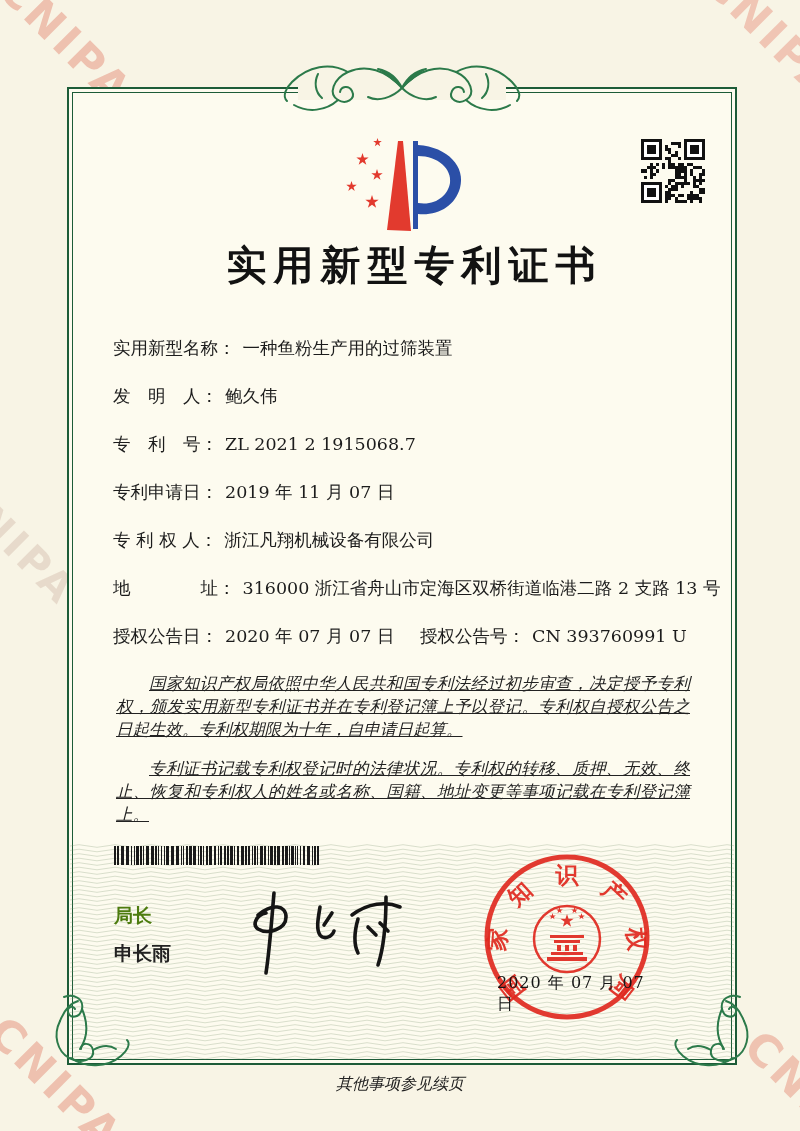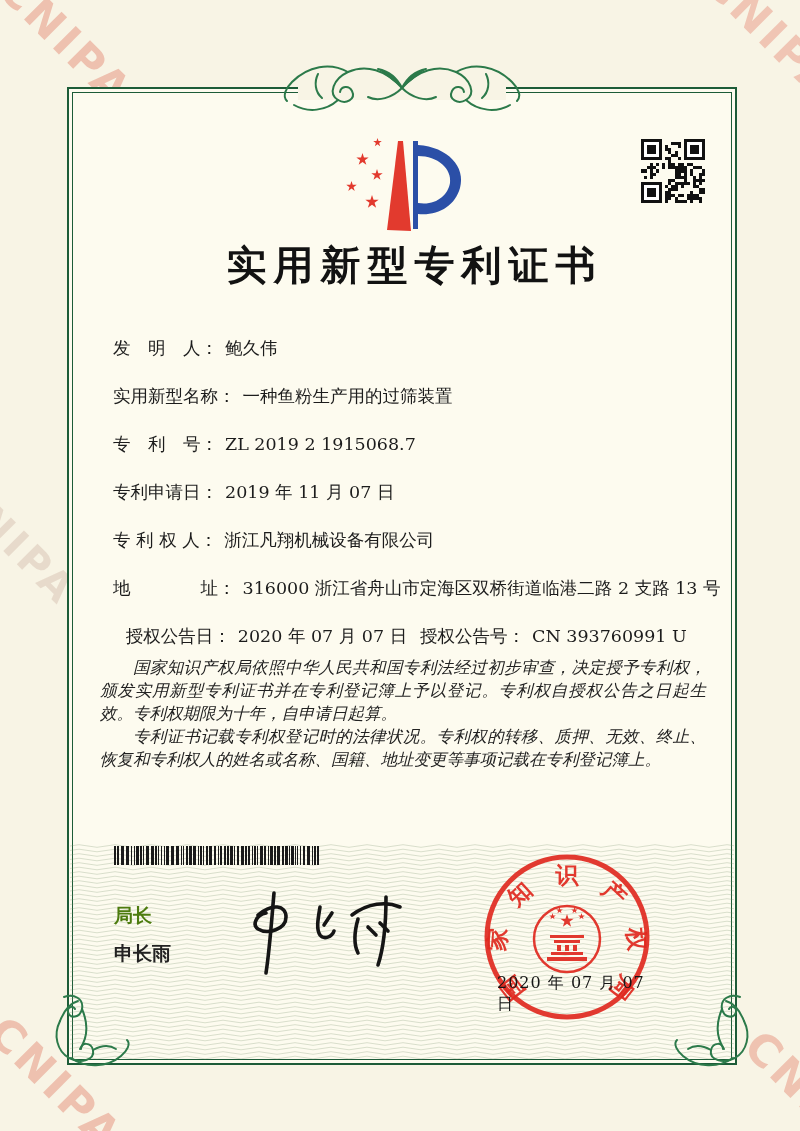--- a/index.html
+++ b/index.html
@@ -19,25 +19,25 @@
   #cert-no{position:absolute;left:100px;top:138px;font-size:17.5px;letter-spacing:2px;z-index:2;}
   #logo{position:absolute;left:337px;top:133px;z-index:2;}
   #qr{position:absolute;left:641px;top:139px;z-index:2;}
   #title{position:absolute;left:0;right:0;top:238px;text-align:center;font-size:40px;
          font-weight:bold;letter-spacing:7px;color:#121212;z-index:2;padding-left:29px;}
   
   #fields{position:absolute;left:113px;top:337px;width:600px;font-size:17.5px;z-index:2;}
   #fields .row{line-height:23px;margin-bottom:25px;white-space:nowrap;}
   .fvalue{margin-left:7px;}
   #grant-row{display:flex;}
-  #grant-row .pair1{width:307px;text-align:center;}
+  #grant-row .pair1{width:307px;}
   
   #paras{position:absolute;left:100px;top:656px;width:606px;z-index:2;
          font-size:16.5px;line-height:23px;font-style:italic;text-align:justify;color:#222;}
-  #paras p{margin:0;text-indent:2em;}
+  #paras p{margin:16px;text-indent:2em;text-decoration:underline;}
   
   #barcode{position:absolute;left:114px;top:846px;z-index:2;}
   #sig-title{position:absolute;left:114px;top:903px;font-family:"DejaVu Sans",sans-serif;
              font-weight:bold;font-size:19px;z-index:2;color:#4d7c0f;}
   #sig-name{position:absolute;left:114px;top:941px;font-family:"DejaVu Sans",sans-serif;
             font-weight:bold;font-size:19px;z-index:2;color:#222;}
   #signature{position:absolute;left:228px;top:885px;z-index:2;}
   
   #seal{position:absolute;left:477px;top:847px;z-index:3;}
   #seal-date{position:absolute;left:497px;top:973px;width:170px;font-size:16px;
@@ -302,27 +302,27 @@
       <rect x="16" y="2" width="3" height="3" fill="#111"></rect>
       <rect x="0" y="14" width="7" height="7" fill="#111"></rect>
       <rect x="1" y="15" width="5" height="5" fill="#fff"></rect>
       <rect x="2" y="16" width="3" height="3" fill="#111"></rect>
     </svg>
 
   <div id="title">实用新型专利证书</div>
 
   <div id="fields">
     <div class="row">
+      <span class="flabel">实用新型名称：</span><span class="fvalue">一种鱼粉生产用的过筛装置</span>
+    </div>
+    <div class="row">
       <span class="flabel">发　明　人：</span><span class="fvalue">鲍久伟</span>
     </div>
     <div class="row">
-      <span class="flabel">实用新型名称：</span><span class="fvalue">一种鱼粉生产用的过筛装置</span>
-    </div>
-    <div class="row">
-      <span class="flabel">专　利　号：</span><span class="fvalue">ZL 2019 2 1915068.7</span>
+      <span class="flabel">专　利　号：</span><span class="fvalue">ZL 2021 2 1915068.7</span>
     </div>
     <div class="row">
       <span class="flabel">专利申请日：</span><span class="fvalue">2019 年 11 月 07 日</span>
     </div>
     <div class="row">
       <span class="flabel">专 利 权 人：</span><span class="fvalue">浙江凡翔机械设备有限公司</span>
     </div>
     <div class="row">
       <span class="flabel">地　　　　址：</span><span class="fvalue">316000 浙江省舟山市定海区双桥街道临港二路 2 支路 13 号</span>
     </div>
@@ -440,14 +440,15 @@
   <text x="41.14333327638324" y="136.17101147019082" text-anchor="middle" fill="#e0291f" opacity="0.92" font-size="23" font-weight="bold" font-family="&quot;DejaVu Serif&quot;,serif" transform="rotate(-128 41.14333327638324 136.17101147019082)">国</text>
       <text x="28.205536941240624" y="92.9557621705928" text-anchor="middle" fill="#e0291f" opacity="0.92" font-size="23" font-weight="bold" font-family="&quot;DejaVu Serif&quot;,serif" transform="rotate(-85.33333333333334 28.205536941240624 92.9557621705928)">家</text>
       <text x="47.98061605296459" y="52.41084150029063" text-anchor="middle" fill="#e0291f" opacity="0.92" font-size="23" font-weight="bold" font-family="&quot;DejaVu Serif&quot;,serif" transform="rotate(-42.66666666666667 47.98061605296459 52.41084150029063)">知</text>
       <text x="90" y="36" text-anchor="middle" fill="#e0291f" opacity="0.92" font-size="23" font-weight="bold" font-family="&quot;DejaVu Serif&quot;,serif" transform="rotate(0 90 36)">识</text>
       <text x="132.0193839470354" y="52.410841500290616" text-anchor="middle" fill="#e0291f" opacity="0.92" font-size="23" font-weight="bold" font-family="&quot;DejaVu Serif&quot;,serif" transform="rotate(42.66666666666666 132.0193839470354 52.410841500290616)">产</text>
       <text x="151.7944630587594" y="92.9557621705928" text-anchor="middle" fill="#e0291f" opacity="0.92" font-size="23" font-weight="bold" font-family="&quot;DejaVu Serif&quot;,serif" transform="rotate(85.33333333333334 151.7944630587594 92.9557621705928)">权</text>
       <text x="138.85666672361677" y="136.17101147019082" text-anchor="middle" fill="#e0291f" opacity="0.92" font-size="23" font-weight="bold" font-family="&quot;DejaVu Serif&quot;,serif" transform="rotate(128 138.85666672361677 136.17101147019082)">局</text>
     </svg>
   <div id="seal-date">2020 年 07 月 07 日</div>
 
+  <div id="footer-note">其他事项参见续页</div>
 
 </div>
 
 </body></html>

